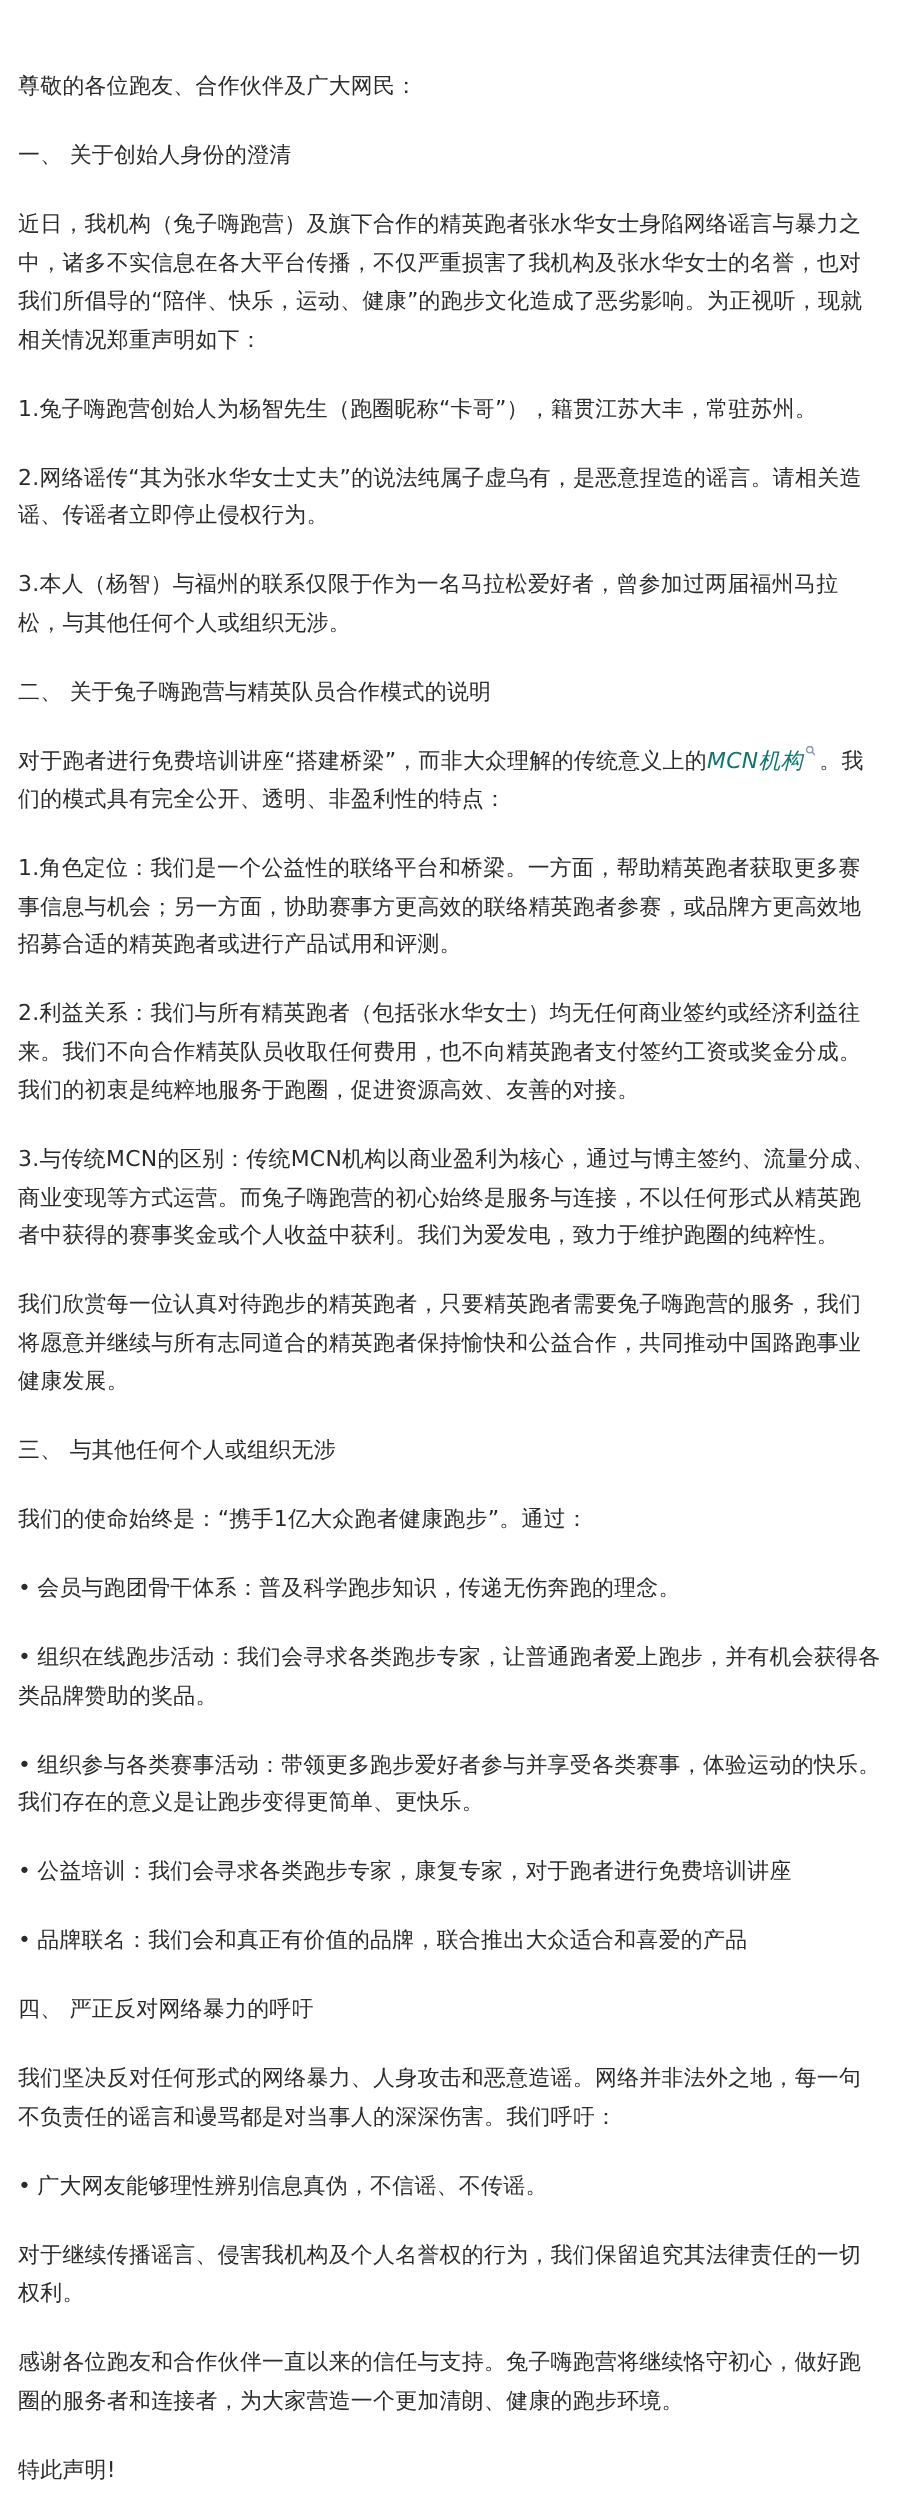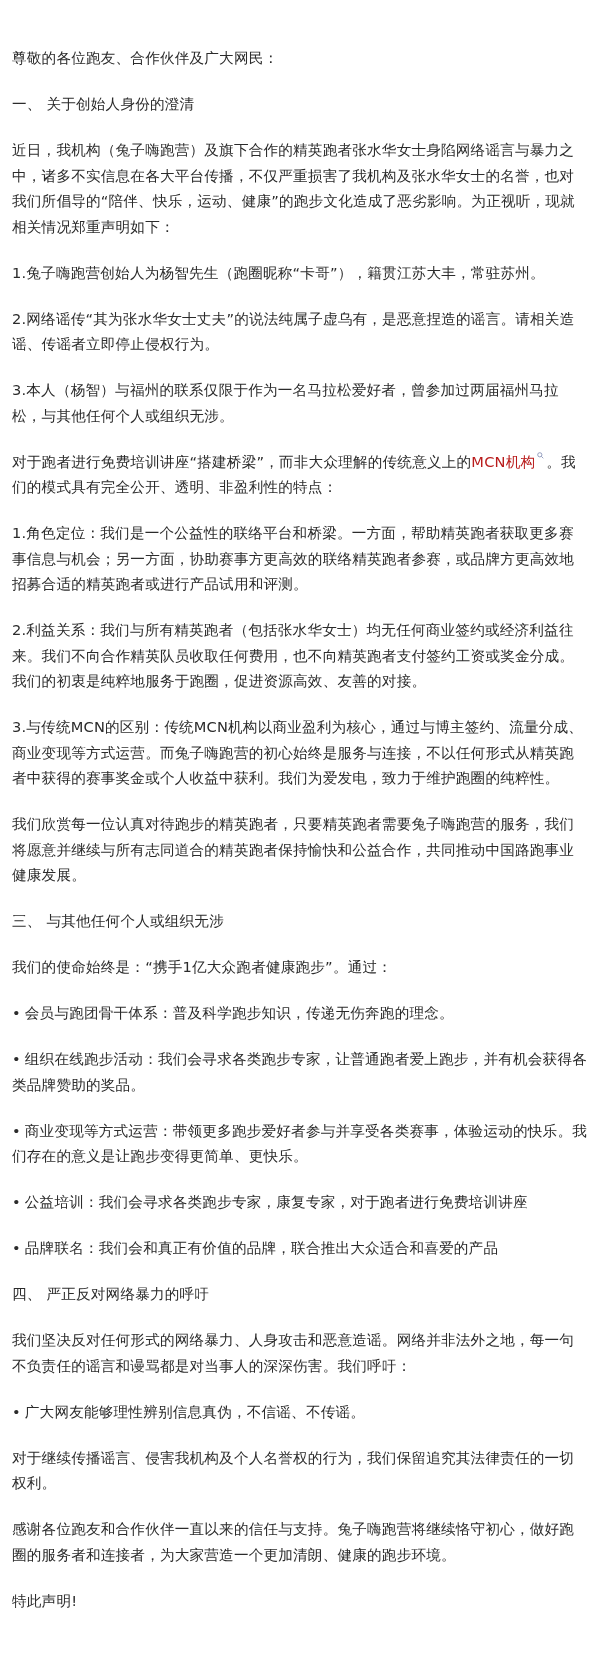--- a/index.html
+++ b/index.html
@@ -21,22 +21,23 @@
     margin-top: 37px;
   }
   .p {
     font-size: 14.6px;
     line-height: 25.5px;
     margin: 0 0 20.5px 0;
     letter-spacing: 0.2px;
     word-break: break-all;
   }
   .link {
-    color: #b91c1c;
+    color: #0f766e;
     cursor: pointer;
+    font-style: italic;
   }
   .search-sup {
     display: inline-block;
     width: 7px;
     height: 7px;
     position: relative;
     top: -8px;
     margin-left: 2px;
     margin-right: 2px;
   }
@@ -49,34 +50,35 @@
 <div class="doc">
 
   <p class="p">尊敬的各位跑友、合作伙伴及广大网民：</p>
   <p class="p">一、 关于创始人身份的澄清</p>
 
   <p class="p">近日，我机构（兔子嗨跑营）及旗下合作的精英跑者张水华女士身陷网络谣言与暴力之中，诸多不实信息在各大平台传播，不仅严重损害了我机构及张水华女士的名誉，也对我们所倡导的“陪伴、快乐，运动、健康”的跑步文化造成了恶劣影响。为正视听，现就相关情况郑重声明如下：</p>
   <p class="p">1.兔子嗨跑营创始人为杨智先生（跑圈昵称“卡哥”），籍贯江苏大丰，常驻苏州。</p>
   <p class="p">2.网络谣传“其为张水华女士丈夫”的说法纯属子虚乌有，是恶意捏造的谣言。请相关造谣、传谣者立即停止侵权行为。</p>
   <p class="p">3.本人（杨智）与福州的联系仅限于作为一名马拉松爱好者，曾参加过两届福州马拉松，与其他任何个人或组织无涉。</p>
 
+  <p class="p">二、 关于兔子嗨跑营与精英队员合作模式的说明</p>
   <p class="p"><span>对于跑者进行免费培训讲座“搭建桥梁”，而非大众理解的传统意义上的</span><span class="link">MCN机构</span><span class="search-sup"><svg width="7" height="7" viewBox="0 0 10 10">
           <circle cx="4" cy="4" r="3" fill="none" stroke="#8a95b8" stroke-width="1.3"></circle>
           <line x1="6.2" y1="6.2" x2="9" y2="9" stroke="#8a95b8" stroke-width="1.3"></line>
         </svg></span><span>。我们的模式具有完全公开、透明、非盈利性的特点：</span></p>
   <p class="p">1.角色定位：我们是一个公益性的联络平台和桥梁。一方面，帮助精英跑者获取更多赛事信息与机会；另一方面，协助赛事方更高效的联络精英跑者参赛，或品牌方更高效地招募合适的精英跑者或进行产品试用和评测。</p>
   <p class="p">2.利益关系：我们与所有精英跑者（包括张水华女士）均无任何商业签约或经济利益往来。我们不向合作精英队员收取任何费用，也不向精英跑者支付签约工资或奖金分成。我们的初衷是纯粹地服务于跑圈，促进资源高效、友善的对接。</p>
   <p class="p">3.与传统MCN的区别：传统MCN机构以商业盈利为核心，通过与博主签约、流量分成、商业变现等方式运营。而兔子嗨跑营的初心始终是服务与连接，不以任何形式从精英跑者中获得的赛事奖金或个人收益中获利。我们为爱发电，致力于维护跑圈的纯粹性。</p>
   <p class="p">我们欣赏每一位认真对待跑步的精英跑者，只要精英跑者需要兔子嗨跑营的服务，我们将愿意并继续与所有志同道合的精英跑者保持愉快和公益合作，共同推动中国路跑事业健康发展。</p>
 
   <p class="p">三、 与其他任何个人或组织无涉</p>
   <p class="p">我们的使命始终是：“携手1亿大众跑者健康跑步”。通过：</p>
   <p class="p"><span class="bullet">•</span><span>会员与跑团骨干体系：普及科学跑步知识，传递无伤奔跑的理念。</span></p>
   <p class="p"><span class="bullet">•</span><span>组织在线跑步活动：我们会寻求各类跑步专家，让普通跑者爱上跑步，并有机会获得各类品牌赞助的奖品。</span></p>
-  <p class="p"><span class="bullet">•</span><span>商业变现等方式运营：带领更多跑步爱好者参与并享受各类赛事，体验运动的快乐。我们存在的意义是让跑步变得更简单、更快乐。</span></p>
+  <p class="p"><span class="bullet">•</span><span>组织参与各类赛事活动：带领更多跑步爱好者参与并享受各类赛事，体验运动的快乐。我们存在的意义是让跑步变得更简单、更快乐。</span></p>
   <p class="p"><span class="bullet">•</span><span>公益培训：我们会寻求各类跑步专家，康复专家，对于跑者进行免费培训讲座</span></p>
   <p class="p"><span class="bullet">•</span><span>品牌联名：我们会和真正有价值的品牌，联合推出大众适合和喜爱的产品</span></p>
 
   <p class="p">四、 严正反对网络暴力的呼吁</p>
   <p class="p">我们坚决反对任何形式的网络暴力、人身攻击和恶意造谣。网络并非法外之地，每一句不负责任的谣言和谩骂都是对当事人的深深伤害。我们呼吁：</p>
   <p class="p"><span class="bullet">•</span><span>广大网友能够理性辨别信息真伪，不信谣、不传谣。</span></p>
   <p class="p">对于继续传播谣言、侵害我机构及个人名誉权的行为，我们保留追究其法律责任的一切权利。</p>
   <p class="p">感谢各位跑友和合作伙伴一直以来的信任与支持。兔子嗨跑营将继续恪守初心，做好跑圈的服务者和连接者，为大家营造一个更加清朗、健康的跑步环境。</p>
 
   <p class="p">特此声明!</p>

